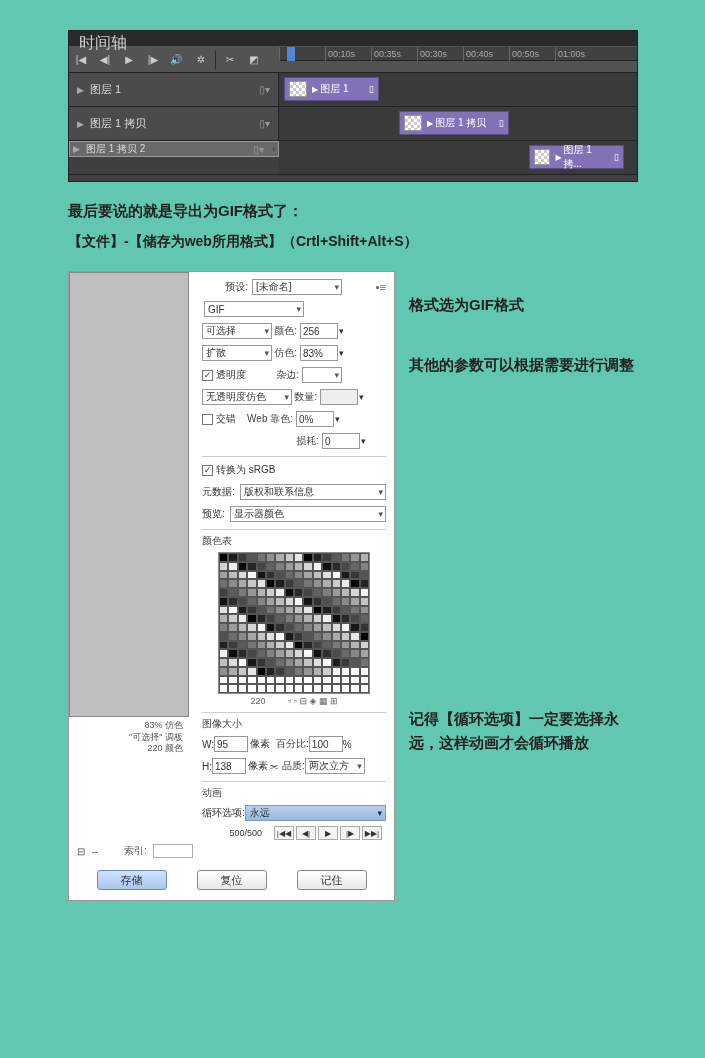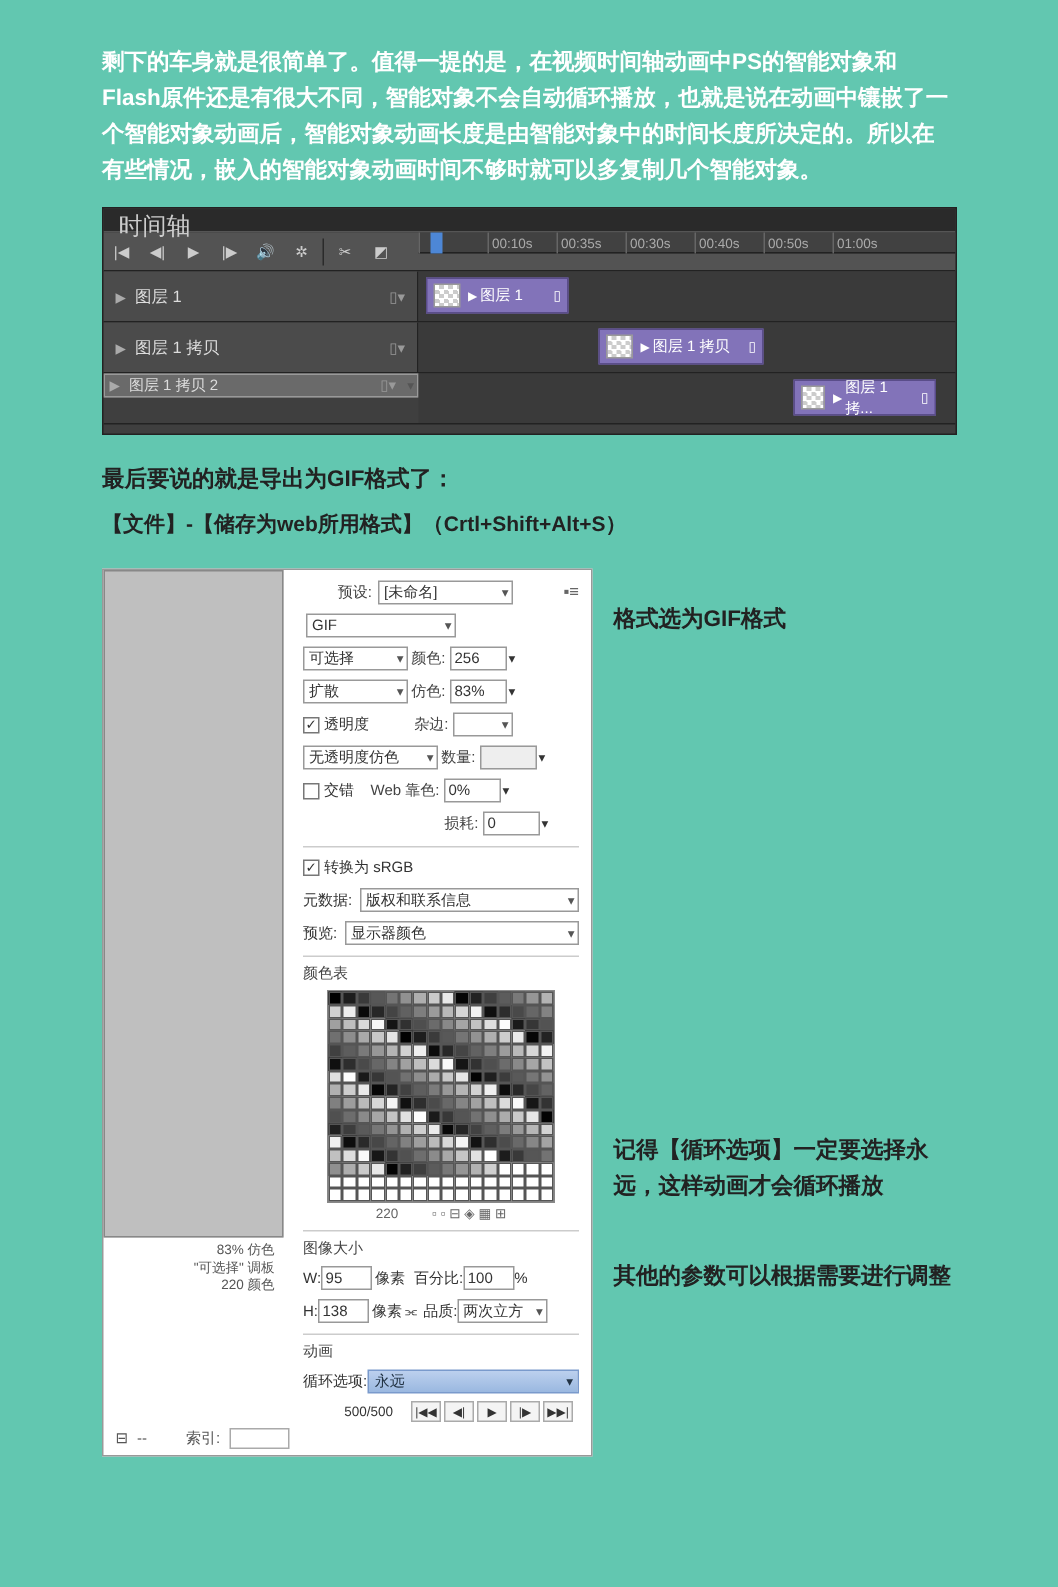--- a/index.html
+++ b/index.html
@@ -55,21 +55,20 @@
 .idx .ibox{border:1px solid #aaa;width:40px;height:14px}
 .btnrow{display:flex;gap:30px;padding:8px 20px 10px;justify-content:center}
 .dbtn{width:70px;height:20px;border:1px solid #888;background:linear-gradient(#fff,#e8e8e8);font-size:11px;display:flex;align-items:center;justify-content:center;border-radius:3px;cursor:pointer}
 .dbtn.pri{background:linear-gradient(#cfe3ff,#a8c8f0);border-color:#6a8abf}
 .side-notes{flex:1;padding-top:22px}
 </style>
 </head>
 <body>
 
 <div class="wrap">
-<p class="para">剩下的车身就是很简单了。值得一提的是，在视频时间轴动画中PS的智能对象和Flash原件还是有很大不同，智能对象不会自动循环播放，也就是说在动画中镶嵌了一个智能对象动画后，智能对象动画长度是由智能对象中的时间长度所决定的。所以在有些情况，嵌入的智能对象动画时间不够时就可以多复制几个智能对象。</p>
 
 <div class="timeline">
  <div class="tl-tab"><span>时间轴</span></div>
  <div class="tl-toolbar">
   <div class="btn">|◀</div>
   <div class="btn">◀|</div>
   <div class="btn">▶</div>
   <div class="btn">|▶</div>
   <div class="btn">🔊</div>
   <div class="btn">✲</div>
@@ -501,21 +500,26 @@
     </div>
    </div>
   </div>
   <div style="clear:both"></div>
   <div class="idx">
           <span>⊟</span>
           <span>--</span>
           <span style="margin-left:20px">索引:</span>
           <span class="ibox"></span>
         </div>
+  <div class="btnrow">
+   <div class="dbtn pri">存储</div>
+   <div class="dbtn">复位</div>
+   <div class="dbtn">记住</div>
+  </div>
  </div>
  <div class="side-notes">
   <p class="note">格式选为GIF格式</p>
+  <p class="note" style="margin-top:36px">其他的参数可以根据需要进行调整</p>
   <p class="note" style="margin-top:330px">记得【循环选项】一定要选择永远，这样动画才会循环播放</p>
-  <p class="note" style="margin-top:36px">其他的参数可以根据需要进行调整</p>
  </div>
 </div>
 
 </div>
 
 </body></html>

